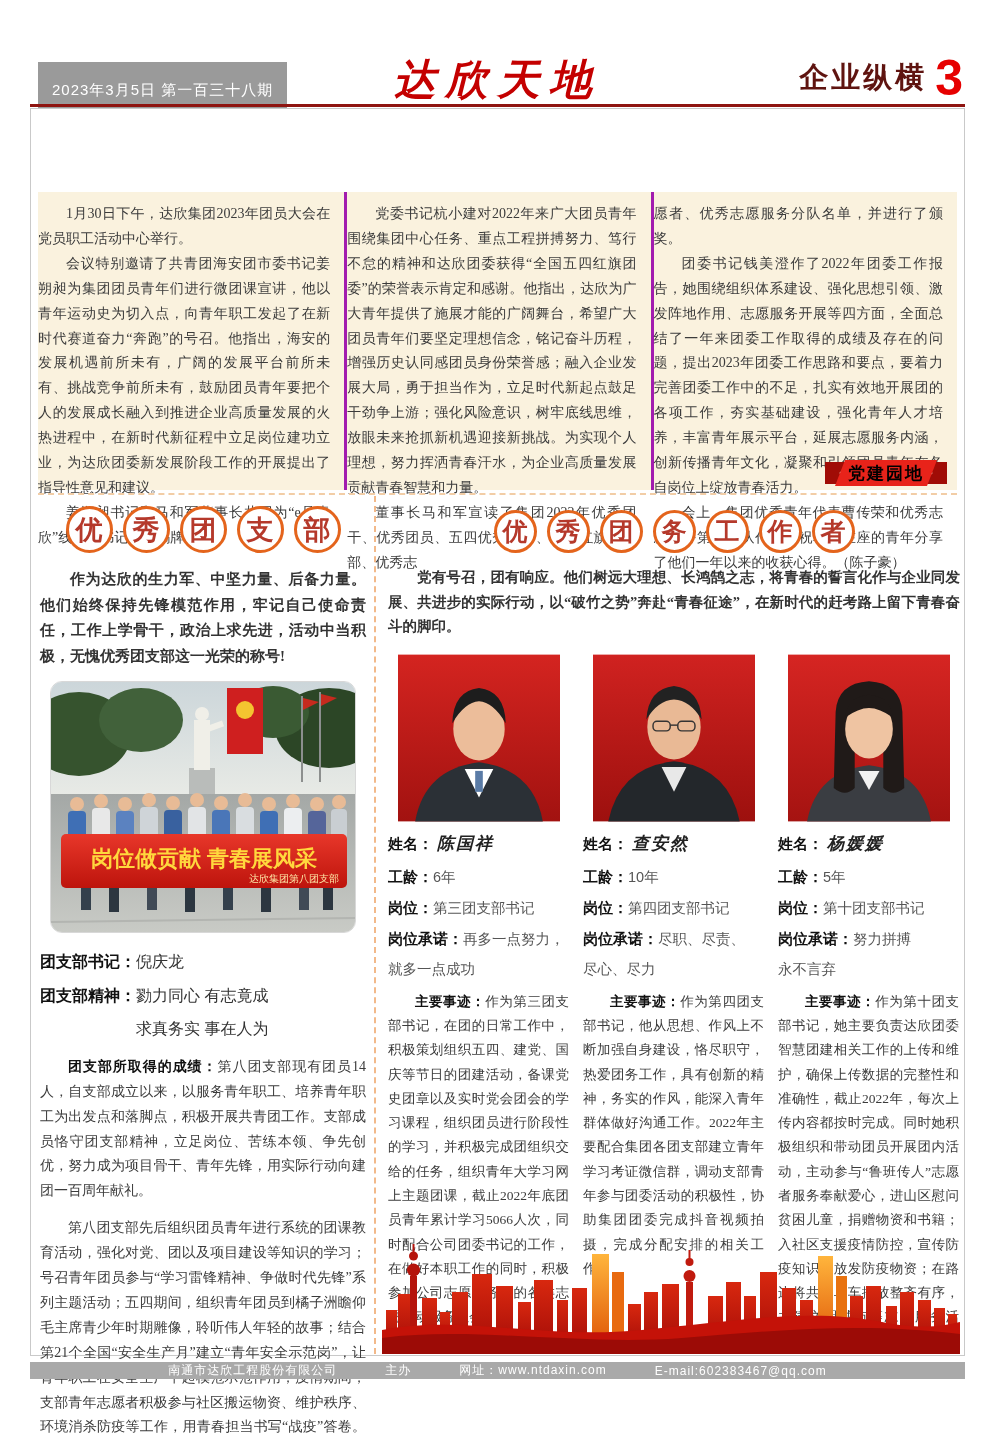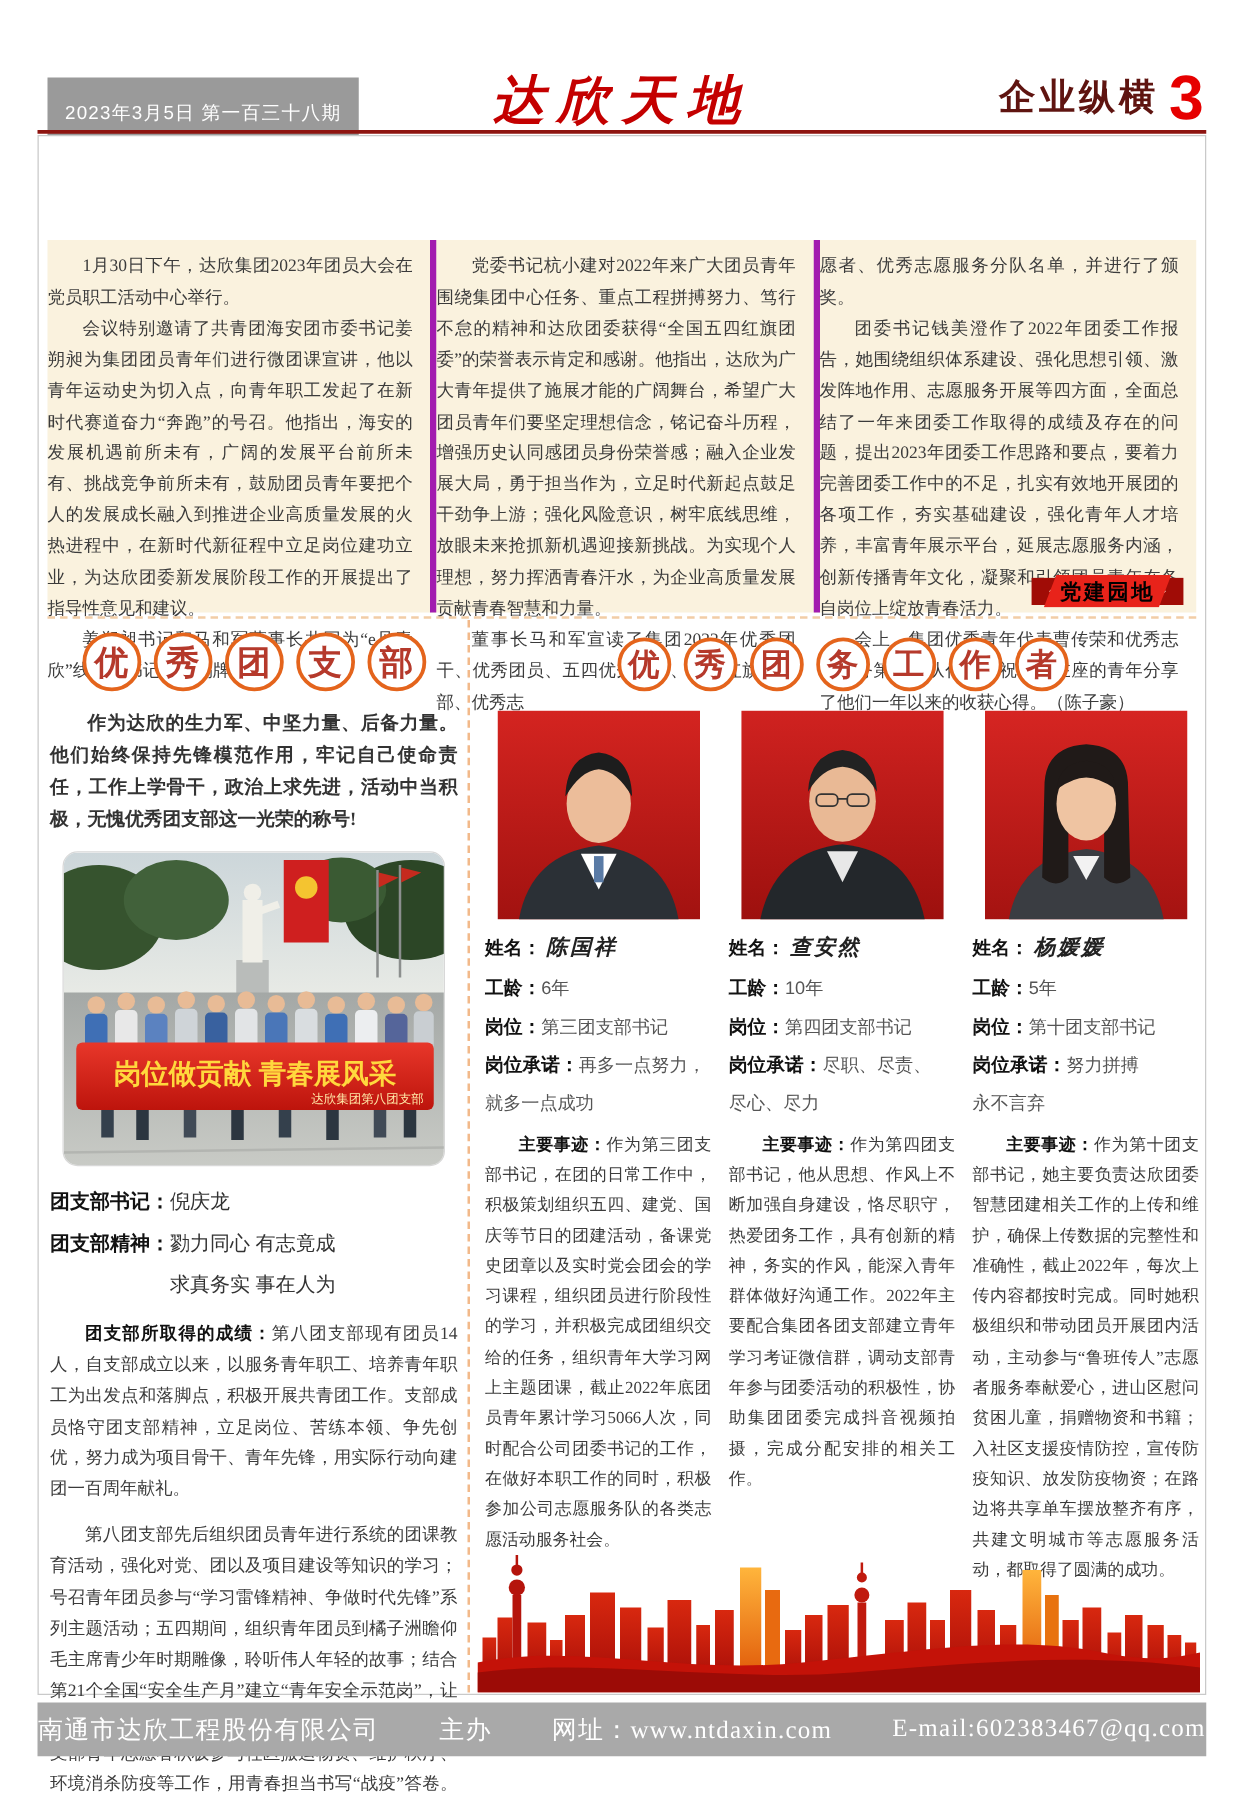--- a/index.html
+++ b/index.html
@@ -34,21 +34,21 @@
             background:radial-gradient(circle,#fff8 0%,#fff0 60%); }
   .banner-title { position:absolute; left:165px; right:10px; top:0; height:100%;
             display:flex; align-items:center; justify-content:center;
             font-size:30px; font-weight:900; color:#e30b0b; letter-spacing:1px;
             text-shadow:1px 1px 0 #fff; white-space:nowrap; }
 
   
   .article { position:absolute; left:38px; top:192px; width:919px; height:298px;
              background:#faf2de; display:flex; }
   .acol { width:33.33%; padding:10px 14px 6px 0; }
-  .acol + .acol { border-left:5px solid #a21caf; }
+  .acol + .acol { border-left:3px solid #a21caf; }
   .acol p { font-family:"Liberation Serif", serif; font-size:14px; line-height:1.78;
             color:#3b3b3b; text-align:justify; text-indent:2em; }
   .acol p.noindent { text-indent:0; }
   .pj-ribbon { position:absolute; right:10px; bottom:4px; width:122px; height:26px; }
   .pj-ribbon .wing { position:absolute; top:2px; width:26px; height:22px; background:#a00c06; }
   .pj-ribbon .wing.l { left:0; clip-path:polygon(0 0,100% 0,55% 50%,100% 100%,0 100%); }
   .pj-ribbon .wing.r { right:0; clip-path:polygon(0 0,100% 0,100% 100%,0 100%,45% 50%); }
   .pj-ribbon .body { position:absolute; left:10px; right:10px; top:0; bottom:0; background:#e8231a;
             color:#000000; font-weight:700; font-size:17px; display:flex; align-items:center;
             justify-content:center; letter-spacing:2px;
@@ -96,23 +96,23 @@
   .frow b { color:#111; font-size:15px; }
   .frow .script-name { font-family:"Liberation Serif", serif; font-style:italic; font-weight:700;
              font-size:17px; color:#222; letter-spacing:2px; }
   .deeds { margin-top:10px; font-family:"Liberation Serif", serif; font-size:13.5px;
              line-height:1.8; color:#3b3b3b; text-align:justify; text-indent:2em; }
   .deeds b { font-family:"Liberation Sans", sans-serif; color:#111;margin-top:40px; }
 
   .skyline { position:absolute; left:382px; top:1242px; width:578px; height:112px; }
 
   
-  .footer { position:absolute; left:30px; top:1362px; width:935px; height:43px; background:#a9a9a9;
+  .footer { position:absolute; left:30px; top:1362px; width:935px; height:17px; background:#a9a9a9;
             color:#fff; display:flex; align-items:center; justify-content:center; gap:48px;
-            font-size:20px; letter-spacing:1px;font-family:Liberation Serif, serif; }
+            font-size:12px; letter-spacing:1px; }
 </style>
 </head>
 <body>
 
 <div class="page">
 
   <svg class="wm-tri" style="left:330px; top:300px;" width="300" height="620">
     <polygon points="150,0 300,300 0,300" fill="#9fc4dd"></polygon>
     <polygon points="110,330 220,620 0,620" fill="#b9d3b0"></polygon>
     <polygon points="210,360 300,620 120,620" fill="#a9c8de" opacity="0.7"></polygon>
@@ -266,20 +266,21 @@
   <div class="right-sec">
     <div class="circle-title small">
       <span class="c">优</span>
       <span class="c">秀</span>
       <span class="c">团</span>
       <span class="c">务</span>
       <span class="c">工</span>
       <span class="c">作</span>
       <span class="c">者</span>
     </div>
+    <p class="intro">党有号召，团有响应。他们树远大理想、长鸿鹄之志，将青春的誓言化作与企业同发展、共进步的实际行动，以“破竹之势”奔赴“青春征途”，在新时代的赶考路上留下青春奋斗的脚印。</p>
 
     <div class="cards">
 
       <div class="card">
         <svg class="portrait" viewBox="0 0 170 175">
           <defs>
               <linearGradient id="rb1" x1="0" y1="0" x2="0" y2="1">
             <stop offset="0" stop-color="#d42420"></stop>
                 <stop offset="1" stop-color="#a21210"></stop>
               </linearGradient>

